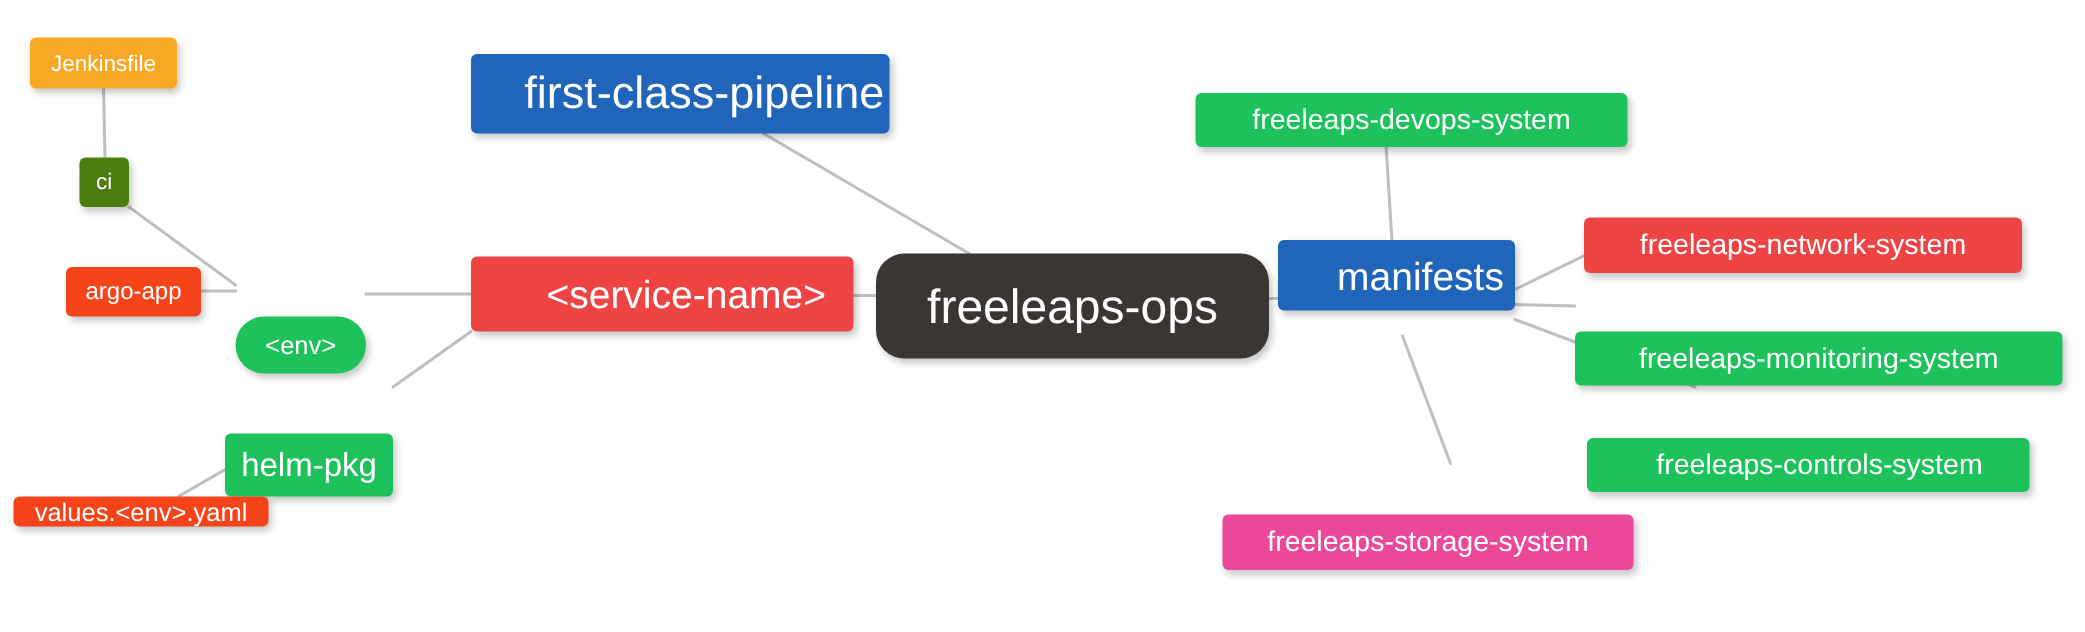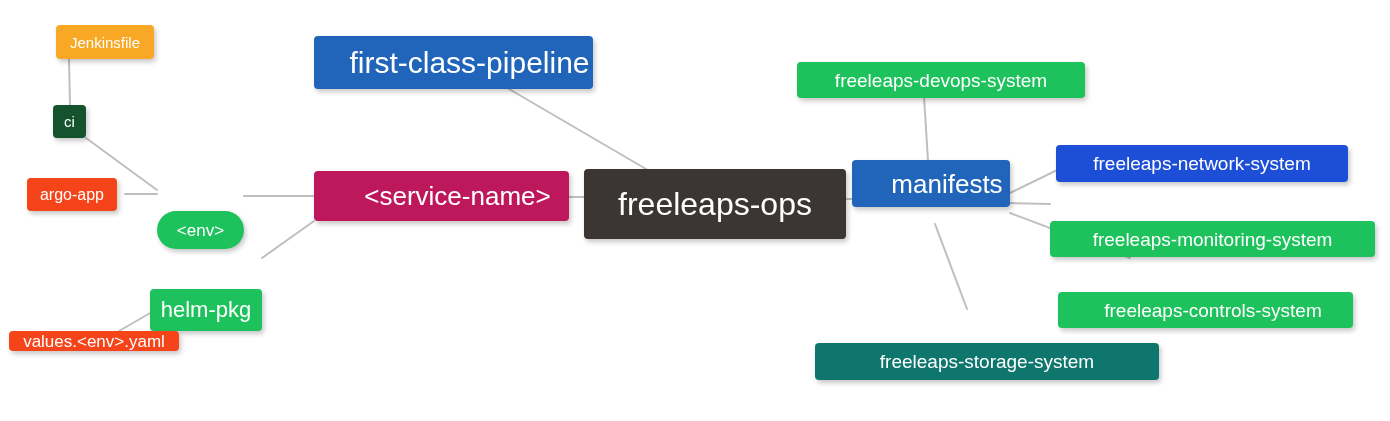--- a/index.html
+++ b/index.html
@@ -63,59 +63,59 @@
       <line x1="569" y1="197" x2="584" y2="197" stroke="#bfbfbf" stroke-width="2" stroke-linecap="round"></line>
       <line x1="509" y1="89" x2="646" y2="169" stroke="#bfbfbf" stroke-width="2" stroke-linecap="round"></line>
       <line x1="846" y1="199" x2="852" y2="199" stroke="#bfbfbf" stroke-width="2" stroke-linecap="round"></line>
       <line x1="929" y1="177" x2="922" y2="64" stroke="#bfbfbf" stroke-width="2" stroke-linecap="round"></line>
       <line x1="1010" y1="193" x2="1102" y2="148" stroke="#bfbfbf" stroke-width="2" stroke-linecap="round"></line>
       <line x1="1010" y1="203" x2="1050" y2="204" stroke="#bfbfbf" stroke-width="2" stroke-linecap="round"></line>
       <line x1="1010" y1="213" x2="1130" y2="258" stroke="#bfbfbf" stroke-width="2" stroke-linecap="round"></line>
       <line x1="935" y1="224" x2="967" y2="309" stroke="#bfbfbf" stroke-width="2" stroke-linecap="round"></line>
     </svg>
   <div id="node-layer">
-      <div class="node n-orange" style="left: 20px; top: 25px; width: 98px; height: 34px; background: rgb(249, 168, 37); font-size: 15px; margin-left: 36px;">
+      <div class="node n-orange" style="left: 20px; top: 25px; width: 98px; height: 34px; background: rgb(249, 168, 37); font-size: 15px;">
         <span class="node-label">Jenkinsfile</span>
       </div>
-      <div class="node n-red" style="left: 53px; top: 105px; width: 33px; height: 33px; background: #14532d; font-size: 15px;">
+      <div class="node n-red" style="left: 53px; top: 105px; width: 33px; height: 33px; background: #4d7c0f; font-size: 15px;">
         <span class="node-label">ci</span>
       </div>
-      <div class="node n-red" style="left: 27px; top: 178px; width: 90px; height: 33px; background: rgb(246, 68, 26); font-size: 16px;">
+      <div class="node n-red" style="left: 44px; top: 178px; width: 90px; height: 33px; background: rgb(246, 68, 26); font-size: 16px;">
         <span class="node-label">argo-app</span>
       </div>
       <div class="node n-green" style="left: 157px; top: 177px; width: 87px; height: 38px; background: rgb(30, 194, 92); font-size: 17px; border-radius: 19px;">
         <span class="node-label">&lt;env&gt;</span>
       </div>
       <div class="node n-green" style="left: 150px; top: 255px; width: 112px; height: 42px; background: rgb(30, 194, 92); font-size: 22px;">
         <span class="node-label">helm-pkg</span>
       </div>
       <div class="node n-red" style="left: 9px; top: 331px; width: 170px; height: 20px; background: rgb(246, 68, 26); font-size: 17px;">
         <span class="node-label">values.&lt;env&gt;.yaml</span>
       </div>
       <div class="node n-blue" style="left: 314px; top: 36px; width: 279px; height: 53px; background: rgb(32, 101, 185); font-size: 30px;">
         <span class="node-label">first-class-pipeline</span>
       </div>
-      <div class="node n-blue" style="left: 314px; top: 171px; width: 255px; height: 50px; background: #be185d; font-size: 26px;">
+      <div class="node n-blue" style="left: 314px; top: 171px; width: 255px; height: 50px; background: #ef4444; font-size: 26px;">
         <span class="node-label">&lt;service-name&gt;</span>
       </div>
-      <div class="node n-root" style="left: 584px; top: 169px; width: 262px; height: 70px; background: rgb(59, 54, 51); font-size: 32px;">
+      <div class="node n-root" style="left: 584px; top: 169px; width: 262px; height: 70px; background: rgb(59, 54, 51); font-size: 32px; border-radius: 19px;">
         <span class="node-label">freeleaps-ops</span>
       </div>
       <div class="node n-blue" style="left: 852px; top: 160px; width: 158px; height: 47px; background: rgb(32, 101, 185); font-size: 26px;">
         <span class="node-label">manifests</span>
       </div>
       <div class="node n-green" style="left: 797px; top: 28px; width: 288px; height: 36px; background: rgb(30, 194, 92); font-size: 19px;">
         <span class="node-label">freeleaps-devops-system</span>
       </div>
-      <div class="node n-green" style="left: 1056px; top: 111px; width: 292px; height: 37px; background: #1d4ed8; font-size: 19px;">
+      <div class="node n-green" style="left: 1056px; top: 111px; width: 292px; height: 37px; background: #ef4444; font-size: 19px;">
         <span class="node-label">freeleaps-network-system</span>
       </div>
       <div class="node n-green" style="left: 1050px; top: 187px; width: 325px; height: 36px; background: rgb(30, 194, 92); font-size: 19px;">
         <span class="node-label">freeleaps-monitoring-system</span>
       </div>
       <div class="node n-green" style="left: 1058px; top: 258px; width: 295px; height: 36px; background: rgb(30, 194, 92); font-size: 19px; padding-left: 15px;">
         <span class="node-label">freeleaps-controls-system</span>
       </div>
-      <div class="node n-green" style="left: 815px; top: 309px; width: 344px; height: 37px; background: #0f766e; font-size: 19px;">
+      <div class="node n-green" style="left: 815px; top: 309px; width: 274px; height: 37px; background: #ec4899; font-size: 19px;">
         <span class="node-label">freeleaps-storage-system</span>
       </div>
     </div>
 </div>
 
 </body></html>

